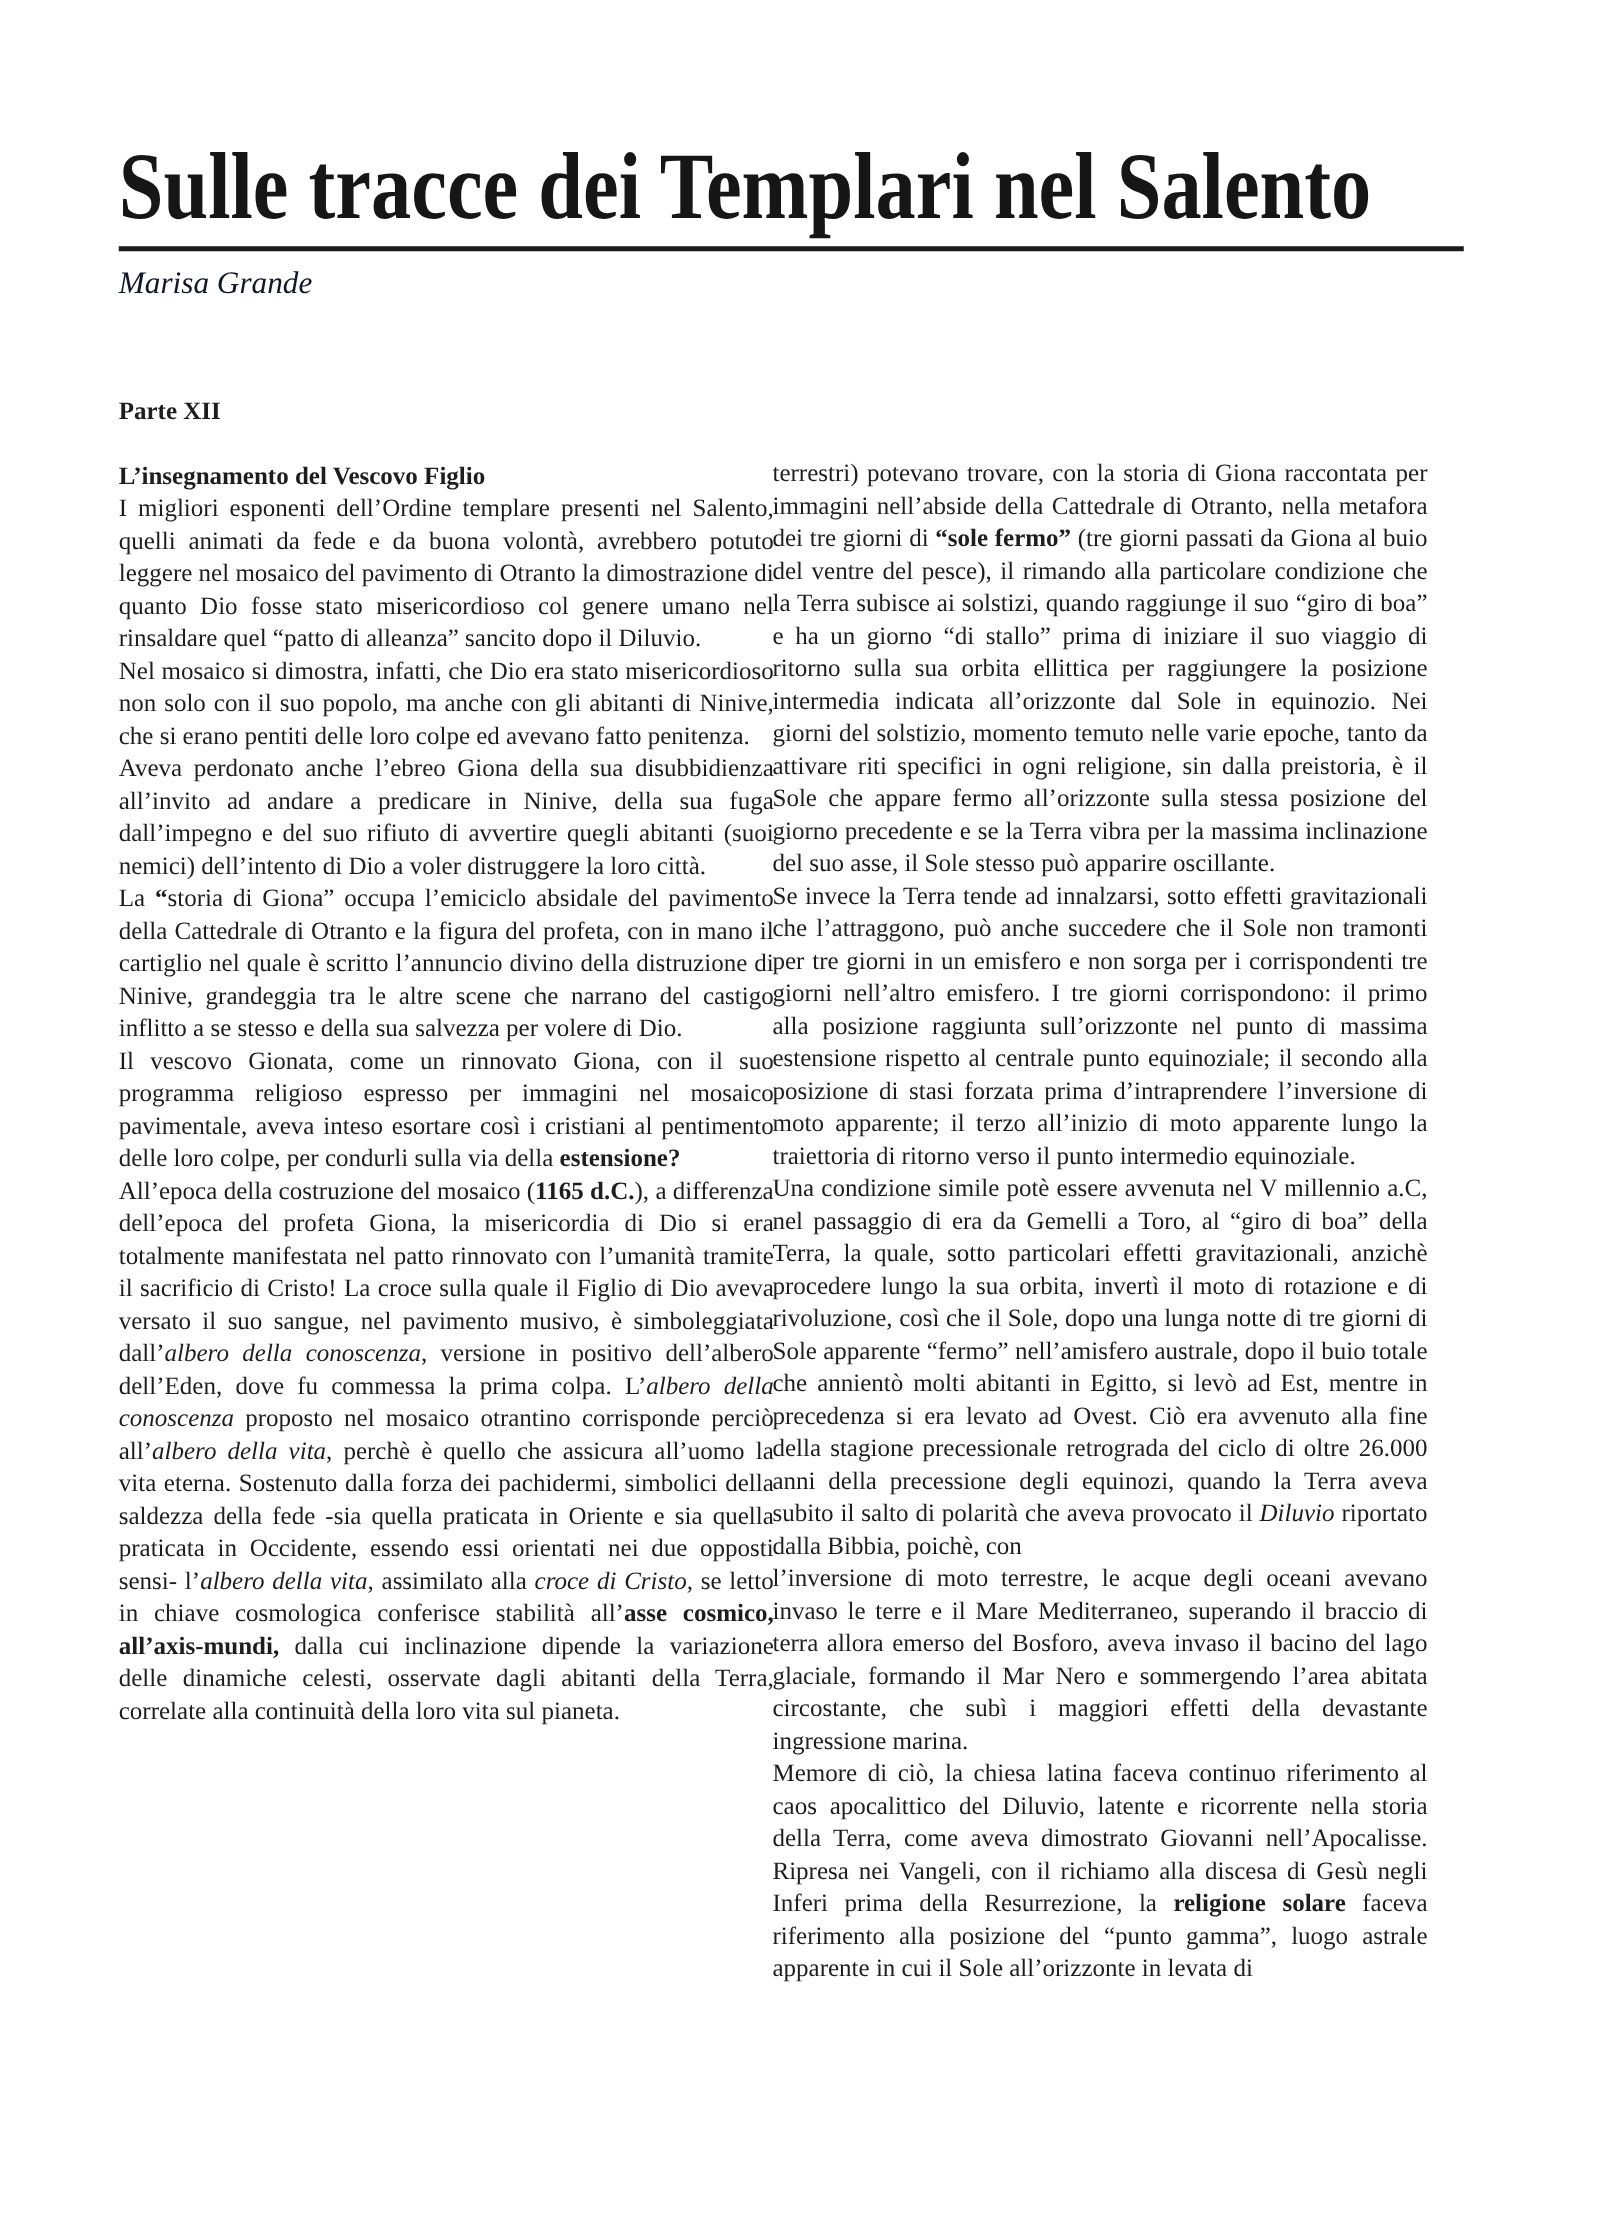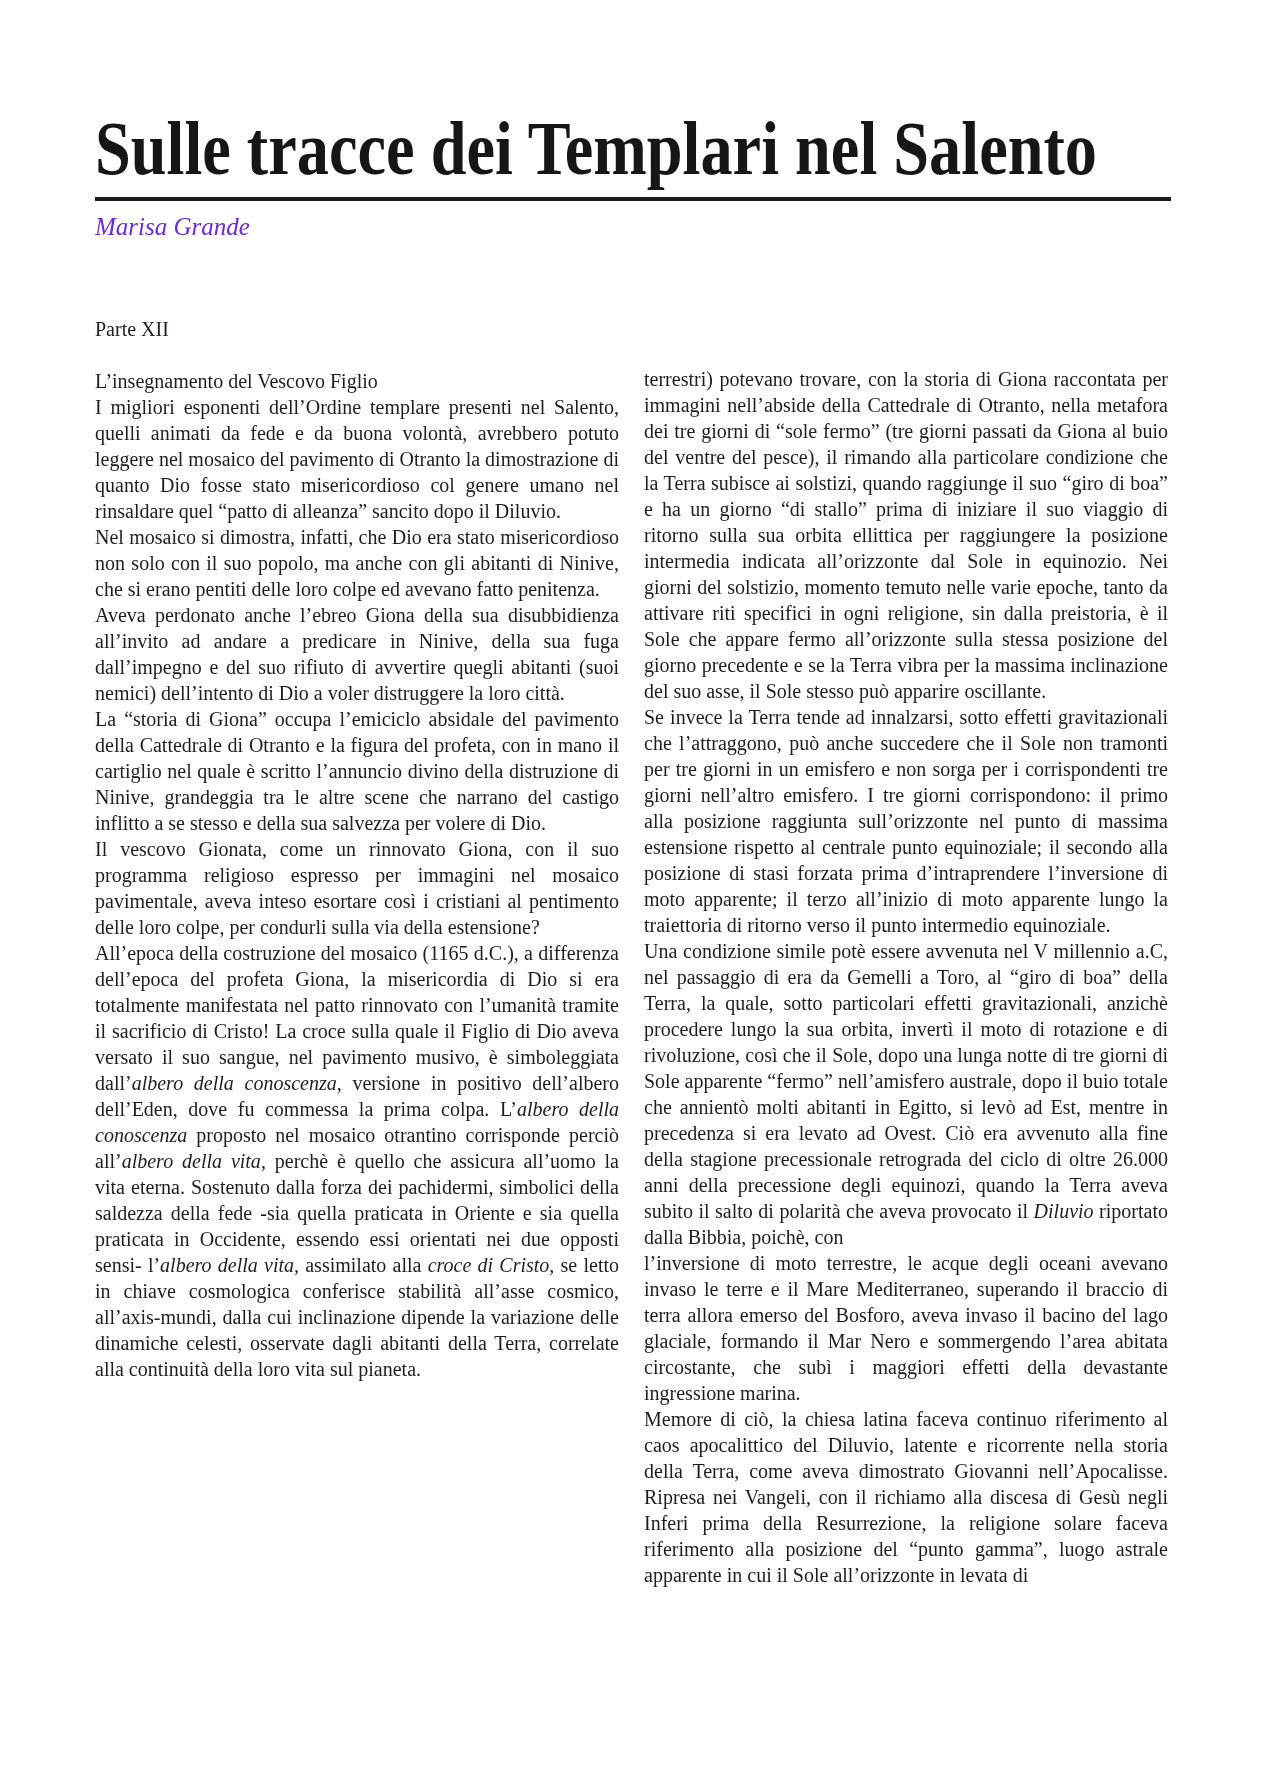--- a/index.html
+++ b/index.html
@@ -23,36 +23,36 @@
     position: absolute;
     left: 95px; top: 197px;
     width: 1076px; height: 4px;
     background: #1a1a1a;
   }
   .author {
     position: absolute;
     left: 95px; top: 213px;
     font-style: italic;
     font-size: 25px;
-    color: #6d28d9;
+    color: #0f172a;
   }
   .column {
     position: absolute;
     width: 524px;
     font-size: 20px;
     line-height: 26px;
     text-align: justify;
   }
   .col-left  { left: 95px;  top: 316px; }
-  .col-right { left: 644px; top: 366px; }
+  .col-right { left: 618px; top: 366px; }
   .column p, .column .blk { margin: 0; }
   .blk.part    { font-weight: bold; margin-bottom: 26px; text-align: left; }
   .blk.heading { font-weight: bold; margin-top: 26px; text-align: left; }
   .blk.part:first-child, .blk.heading:first-child { margin-top: 0; }
-  .b { font-weight: normal; }
+  .b { font-weight: bold; }
   .i { font-style: italic; }
   .footer {
     position: absolute;
     left: 108px; top: 1692px;
     font-family: "DejaVu Sans", "Liberation Sans", sans-serif;
     font-size: 19px;
     color: #3d3d3d;
     display: flex;
     align-items: center;
     gap: 14px;

